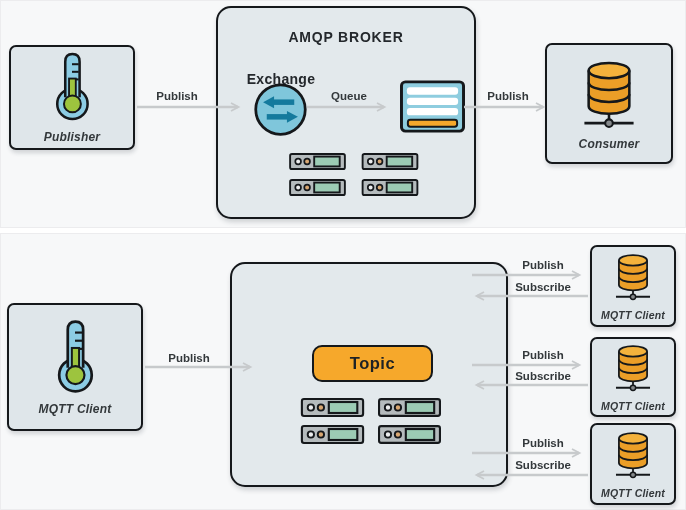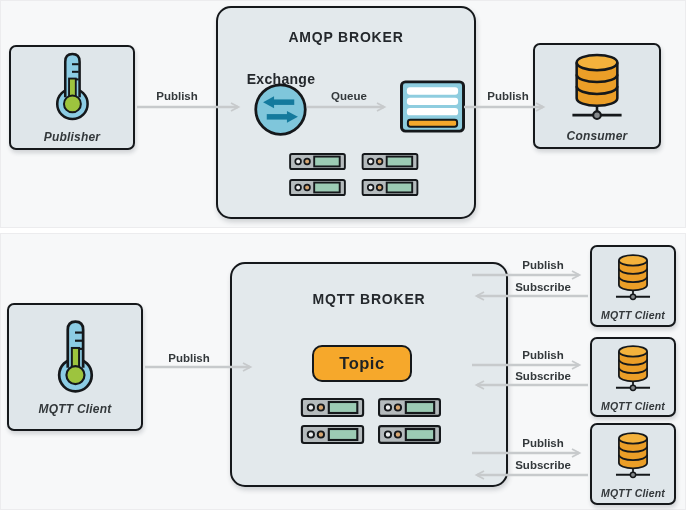--- a/index.html
+++ b/index.html
@@ -130,41 +130,40 @@
         <use href="#sym-rack"></use>
       </svg>
     <svg class="icon-svg rack" style="left:71px;top:171px;" width="57" height="17">
         <use href="#sym-rack"></use>
       </svg>
     <svg class="icon-svg rack" style="left:142px;top:171px;" width="60" height="17">
         <use href="#sym-rack"></use>
       </svg>
   </div>
 
-  <div class="node" style="left:533px;top:43px;width:128px;height:106px;justify-content:center;">
+  <div class="node" style="left:545px;top:43px;width:128px;height:121px;justify-content:center;">
     <svg class="icon-svg" width="74" height="78">
         <use href="#sym-db"></use>
       </svg>
     <div class="node-label" style="margin-top:2px;">Consumer</div>
   </div>
 
   <div class="arrow-label" style="left:177px;top:90px;">Publish</div>
   <div class="arrow-label" style="left:349px;top:90px;">Queue</div>
   <div class="arrow-label" style="left:508px;top:90px;">Publish</div>
 
   <div class="node" style="left:7px;top:303px;width:136px;height:128px;">
     <svg class="icon-svg" width="58" height="76">
         <use href="#sym-thermo"></use>
       </svg>
     <div class="node-label">MQTT Client</div>
   </div>
 
   <div class="broker" style="left:230px;top:262px;width:278px;height:225px;">
-    <div class="broker-title" style="top:27px;">MQTT BROKER</div>
-    <div class="topic-pill" style="left:80px;top:81px;width:100px;height:37px;">Topic</div>
+    <div class="topic-pill" style="left:80px;top:81px;width:121px;height:37px;">Topic</div>
     <svg class="icon-svg rack" style="left:68px;top:134px;" width="65" height="19">
         <use href="#sym-rack"></use>
       </svg>
     <svg class="icon-svg rack" style="left:146px;top:134px;" width="63" height="19">
         <use href="#sym-rack"></use>
       </svg>
     <svg class="icon-svg rack" style="left:68px;top:161px;" width="65" height="19">
         <use href="#sym-rack"></use>
       </svg>
     <svg class="icon-svg rack" style="left:146px;top:161px;" width="63" height="19">

